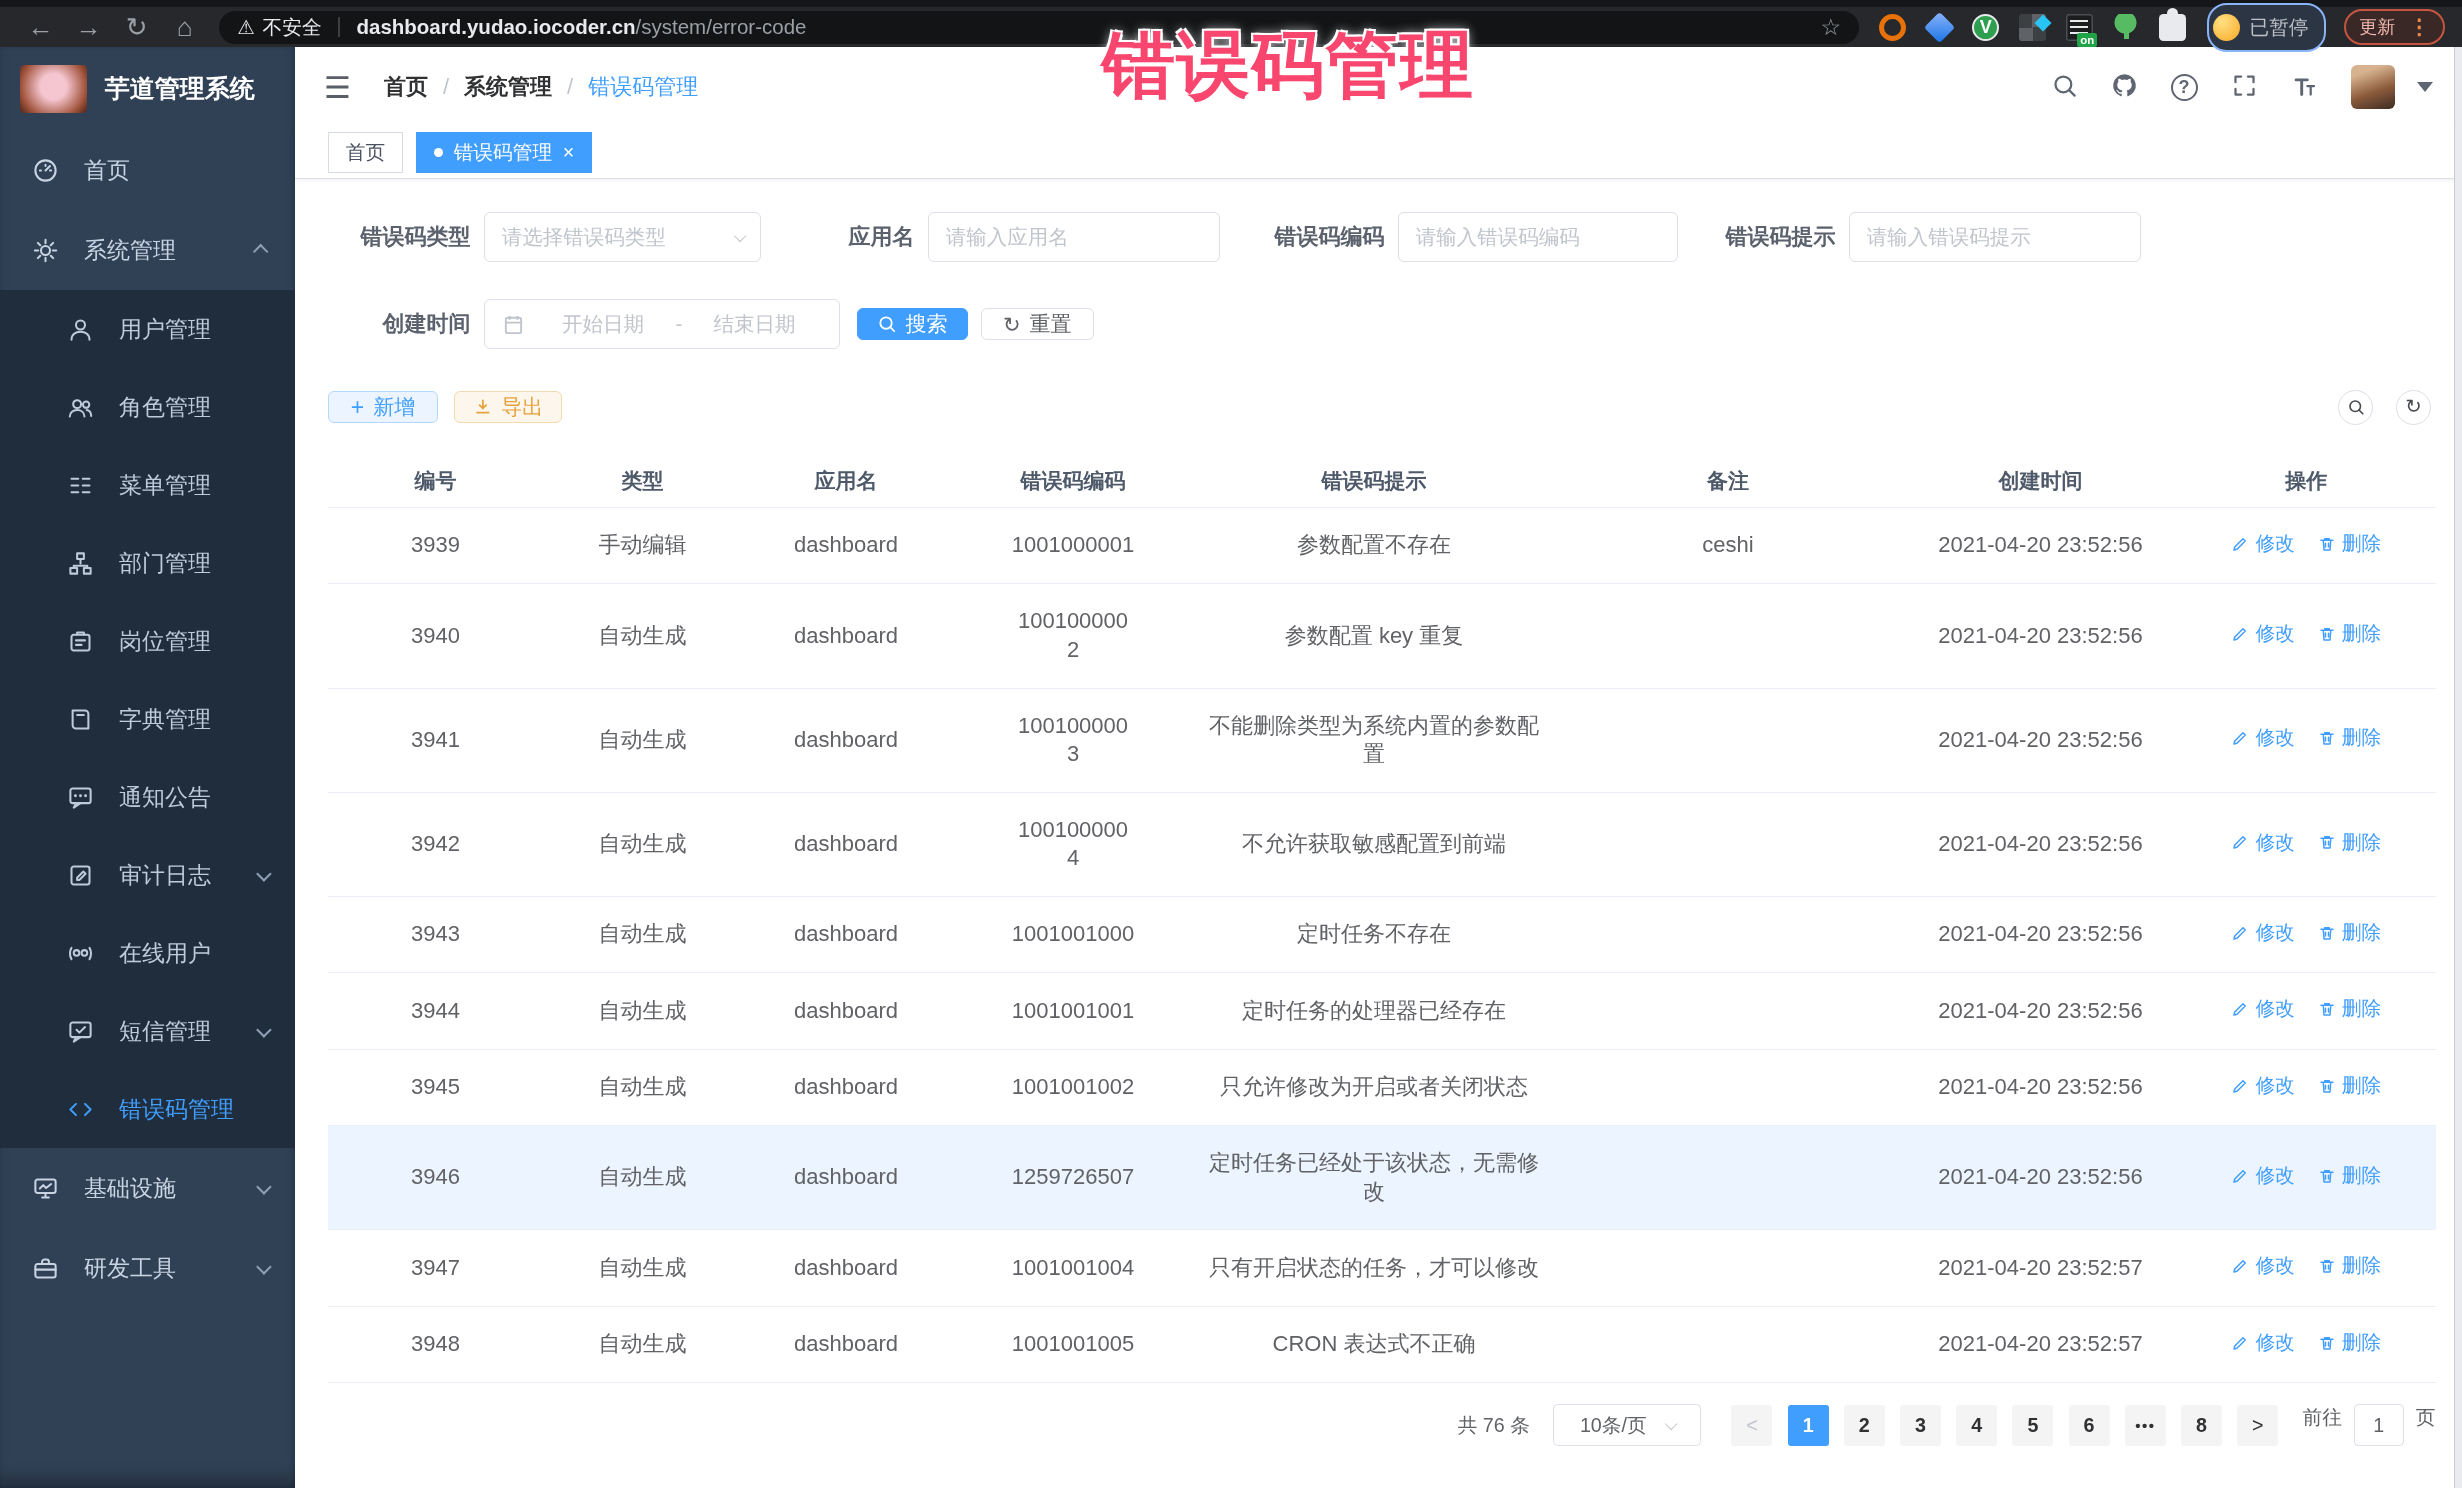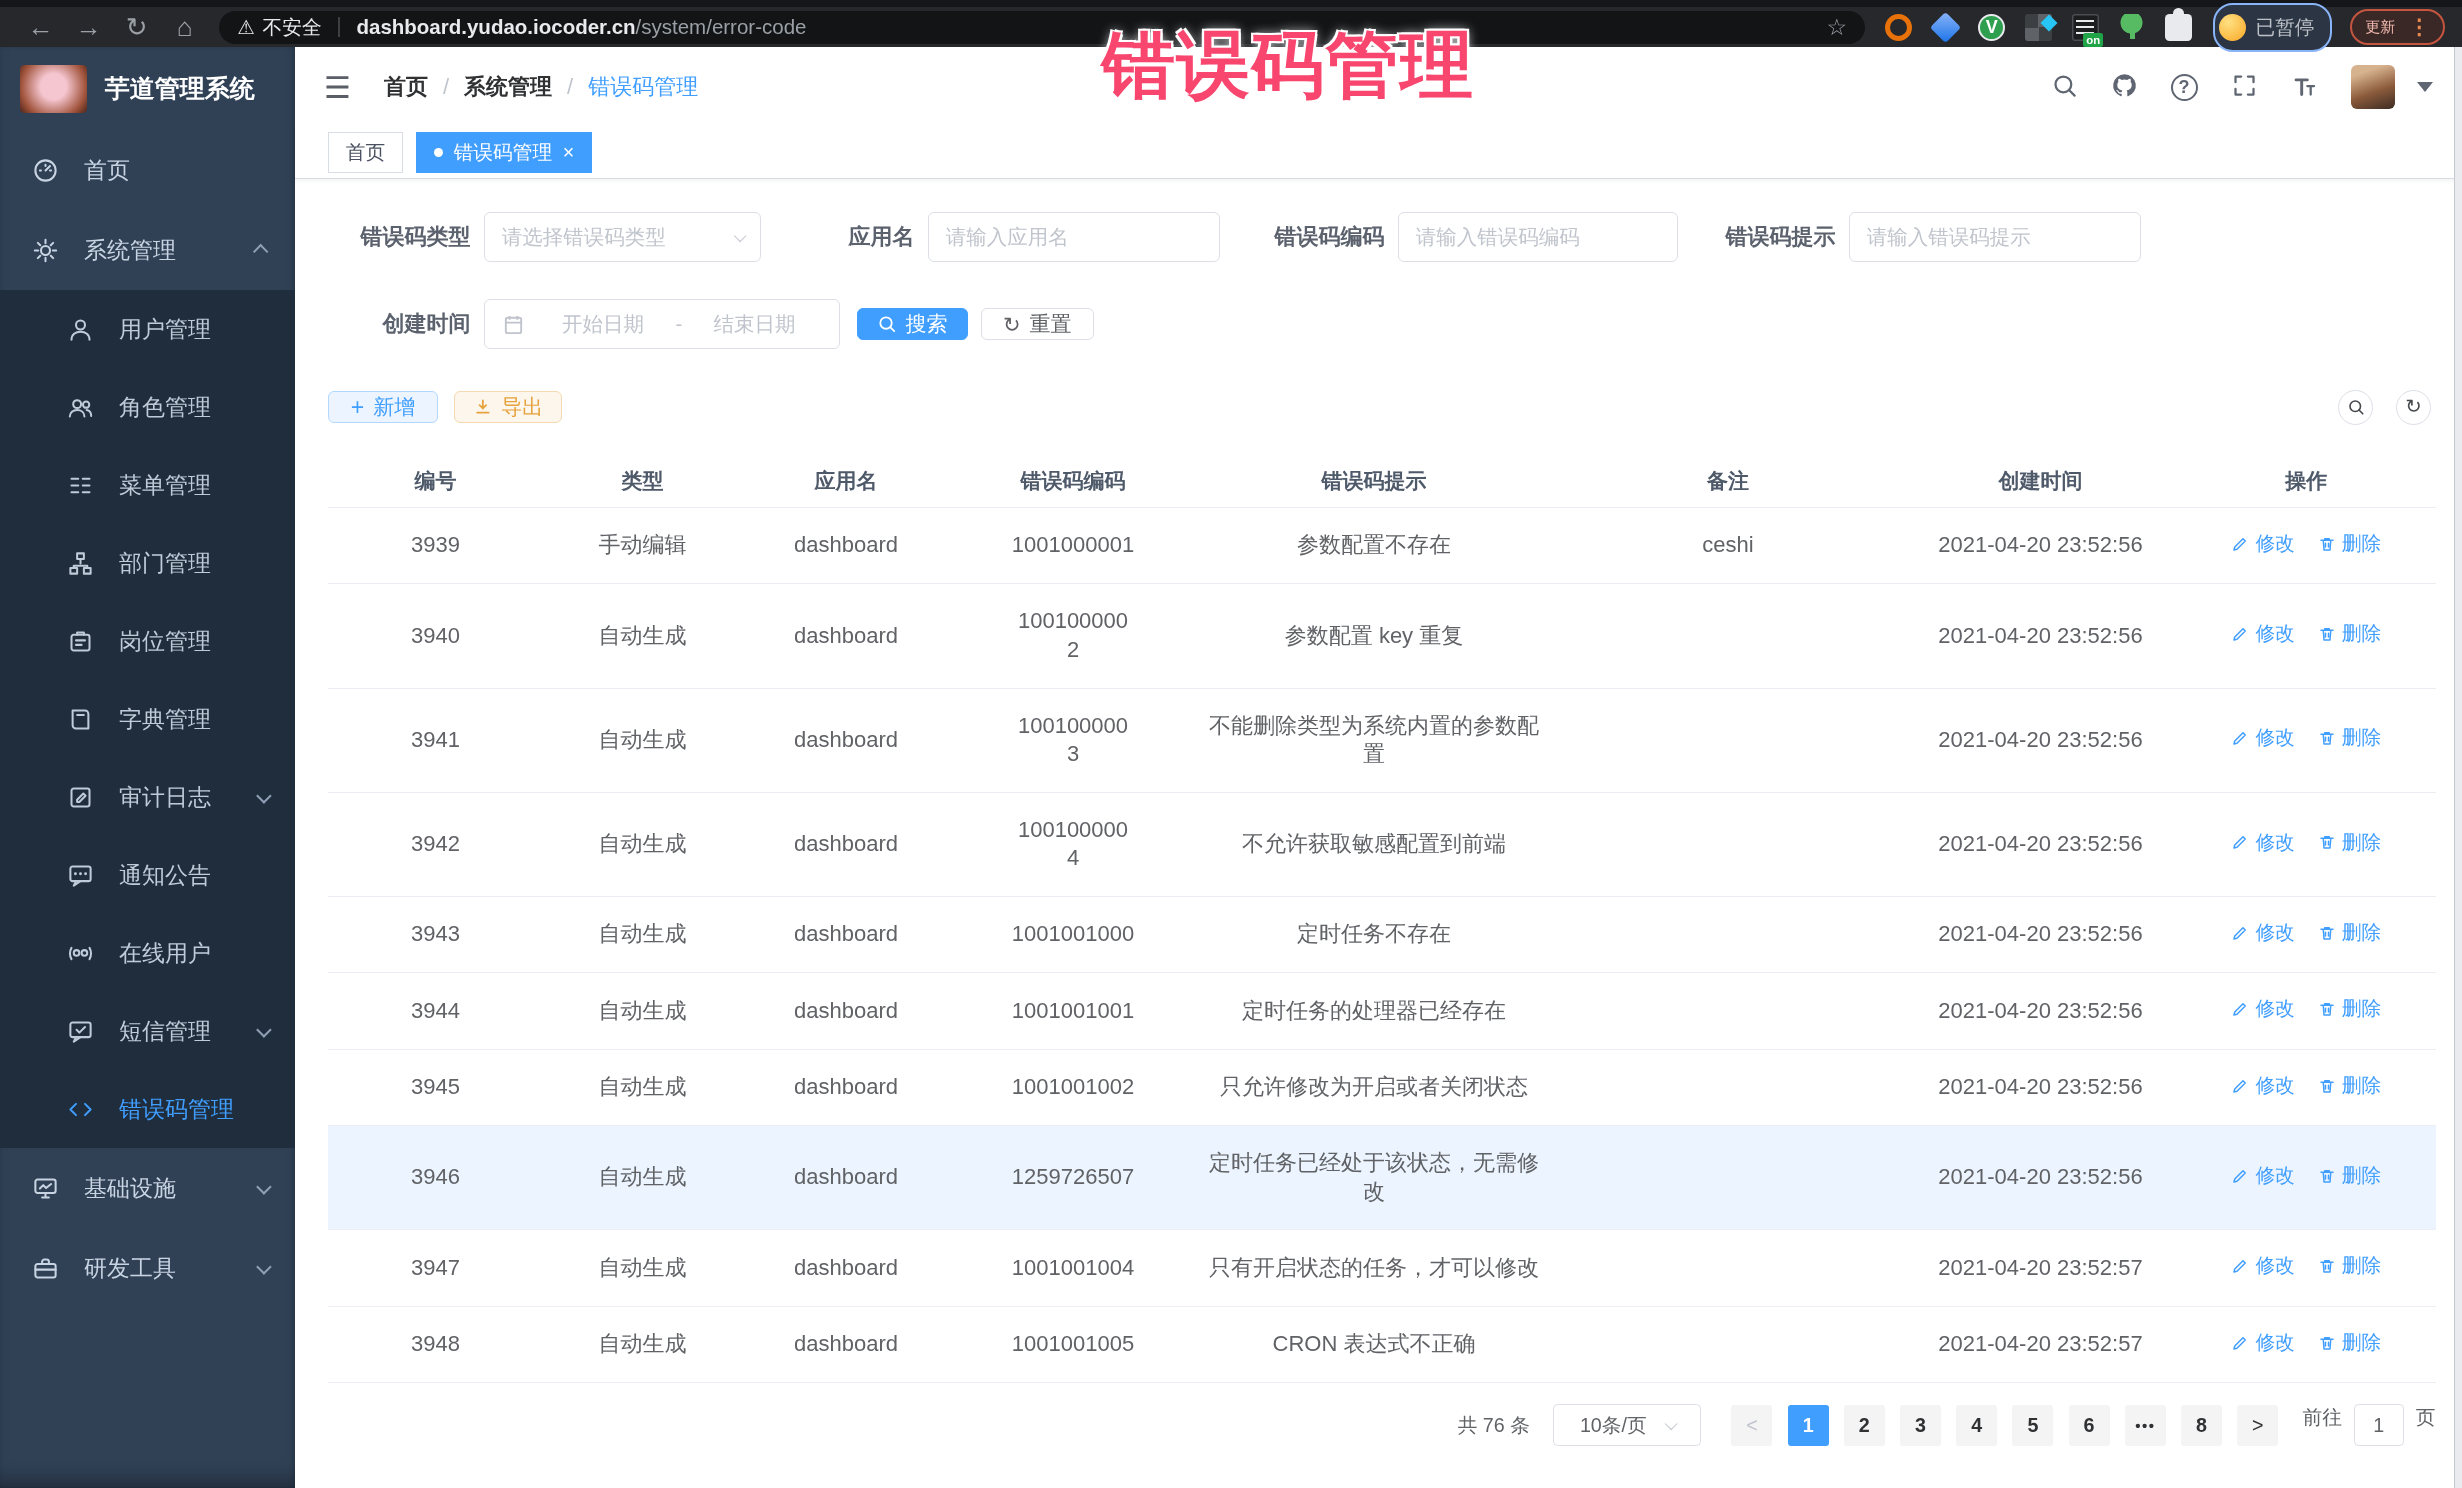--- a/index.html
+++ b/index.html
@@ -26,21 +26,21 @@
   .ext-lines::before { content:""; position:absolute; left:4.5px; right:4.5px; top:6px; height:2.3px; background:#e8eaed; box-shadow:0 6px 0 #e8eaed, 0 12px 0 #e8eaed; }
   .ext-badge { position:absolute; right:-4.5px; bottom:-6px; background:#21a447; color:#fff; font-size:11.4px; font-weight:700; padding:0.8px 3px; border-radius:2.3px; }
   .ext-key { background:radial-gradient(circle at 50% 32%, #57bb63 10.6px, transparent 11.4px); }
   .ext-key::after { content:""; position:absolute; left:12px; top:13.6px; width:4.5px; height:12px; background:#57bb63; }
   .ext-puzzle { background:#e8eaed; border-radius:4.5px; }
   .ext-puzzle::before { content:""; position:absolute; top:-5.3px; left:8.3px; width:10.6px; height:10.6px; border-radius:50%; background:#e8eaed; }
   .profile-chip { display:flex; align-items:center; gap:9px; border:2.3px solid #8ab4f8; background:#2b3544; border-radius:19.7px; height:49px; padding:0 15px 0 4.5px; margin-left:21px; }
   .emoji-face { width:27px; height:27px; border-radius:50%; background:radial-gradient(circle at 35% 30%, #ffe082, #f9a825); }
   .chip-label { color:#bdc1c6; font-size:19.7px; }
   .update-pill { display:flex; align-items:center; gap:13.6px; border:2.3px solid #c5553f; background:#3a2827; border-radius:19.7px; height:36px; padding:0 13.6px; margin-left:18px; }
-  .update-label { color:#f2b8ae; font-size:15px; }
+  .update-label { color:#f2b8ae; font-size:18px; }
   .dots-v { color:#e8894f; font-size:21px; font-weight:700; }
 
   
   .annotation { position:absolute; left:1102px; top:16.7px; z-index:50; font-size:73px; font-weight:800; color:#f8466e; letter-spacing:1.5px;
     text-shadow:2.3px 2.3px 0 #fff,-2.3px -2.3px 0 #fff,2.3px -2.3px 0 #fff,-2.3px 2.3px 0 #fff,0 0 12px rgba(255,255,255,.95); pointer-events:none; }
 
   
   .app { display:flex; height:1441px; position:relative; }
 
   
@@ -254,36 +254,36 @@
             <svg viewBox="0 0 24 24">
               <path d="M5 4h11a3 3 0 0 1 3 3v13H8a3 3 0 0 1-3-3V4z"></path>
               <path d="M9 8h6"></path>
             </svg>
           </span>
           <span class="s-label">字典管理</span>
         </div>
         <div class="s-item sub">
           <span class="s-icon">
             <svg viewBox="0 0 24 24">
-              <rect x="4" y="4" width="16" height="16" rx="2"></rect>
-              <path d="M14.5 8.5l2 2L11 16H9v-2z"></path>
-            </svg>
-          </span>
-          <span class="s-label">审计日志</span>
-          <span class="chev down"></span>
-        </div>
-        <div class="s-item sub">
-          <span class="s-icon">
-            <svg viewBox="0 0 24 24">
               <rect x="3" y="4" width="18" height="13" rx="2"></rect>
               <path d="M8 17l-2 4 6-4"></path>
               <path d="M7.5 10.5h.01M12 10.5h.01M16.5 10.5h.01" stroke-width="2.6"></path>
             </svg>
           </span>
           <span class="s-label">通知公告</span>
+        </div>
+        <div class="s-item sub">
+          <span class="s-icon">
+            <svg viewBox="0 0 24 24">
+              <rect x="4" y="4" width="16" height="16" rx="2"></rect>
+              <path d="M14.5 8.5l2 2L11 16H9v-2z"></path>
+            </svg>
+          </span>
+          <span class="s-label">审计日志</span>
+          <span class="chev down"></span>
         </div>
         <div class="s-item sub">
           <span class="s-icon">
             <svg viewBox="0 0 24 24">
               <circle cx="8.5" cy="11.5" r="2.5"></circle>
               <circle cx="15.5" cy="11.5" r="2.5"></circle>
               <path d="M4 7c-1.8 2.8-1.8 7.2 0 10M20 7c1.8 2.8 1.8 7.2 0 10"></path>
             </svg>
           </span>
           <span class="s-label">在线用户</span>

